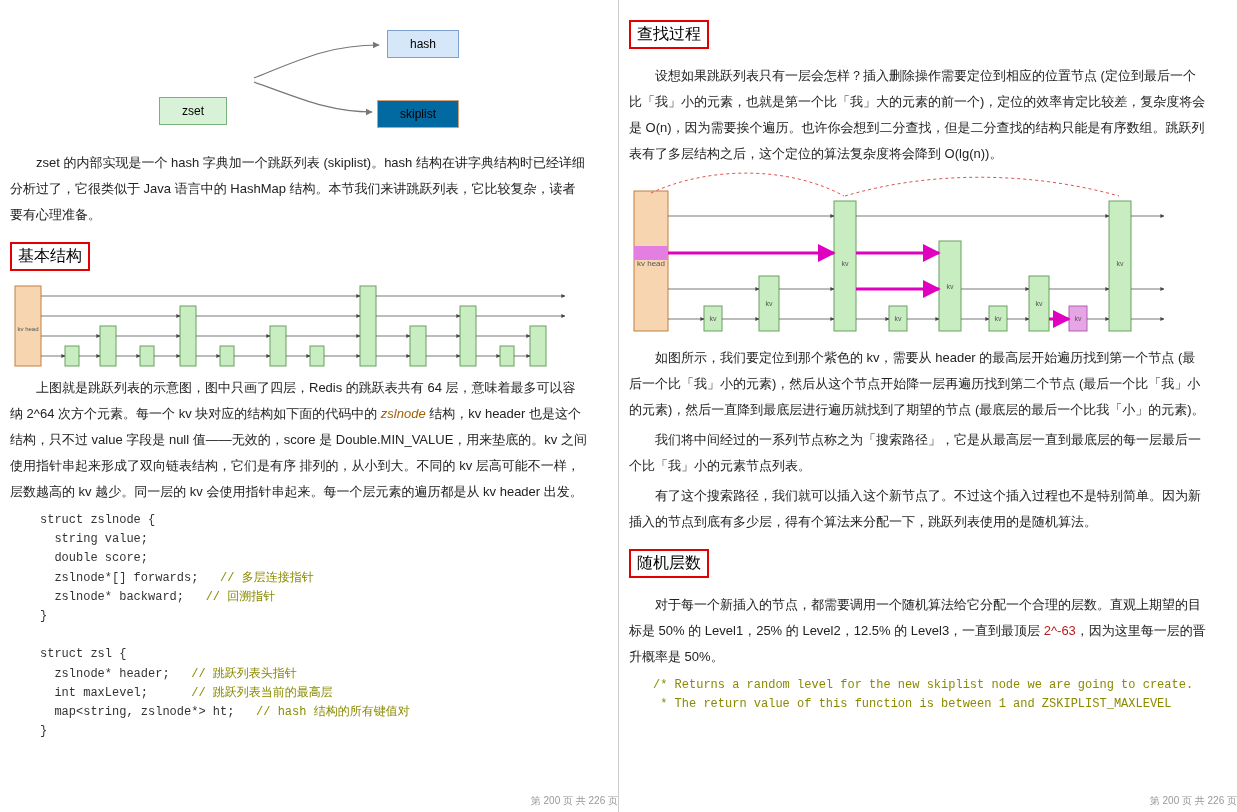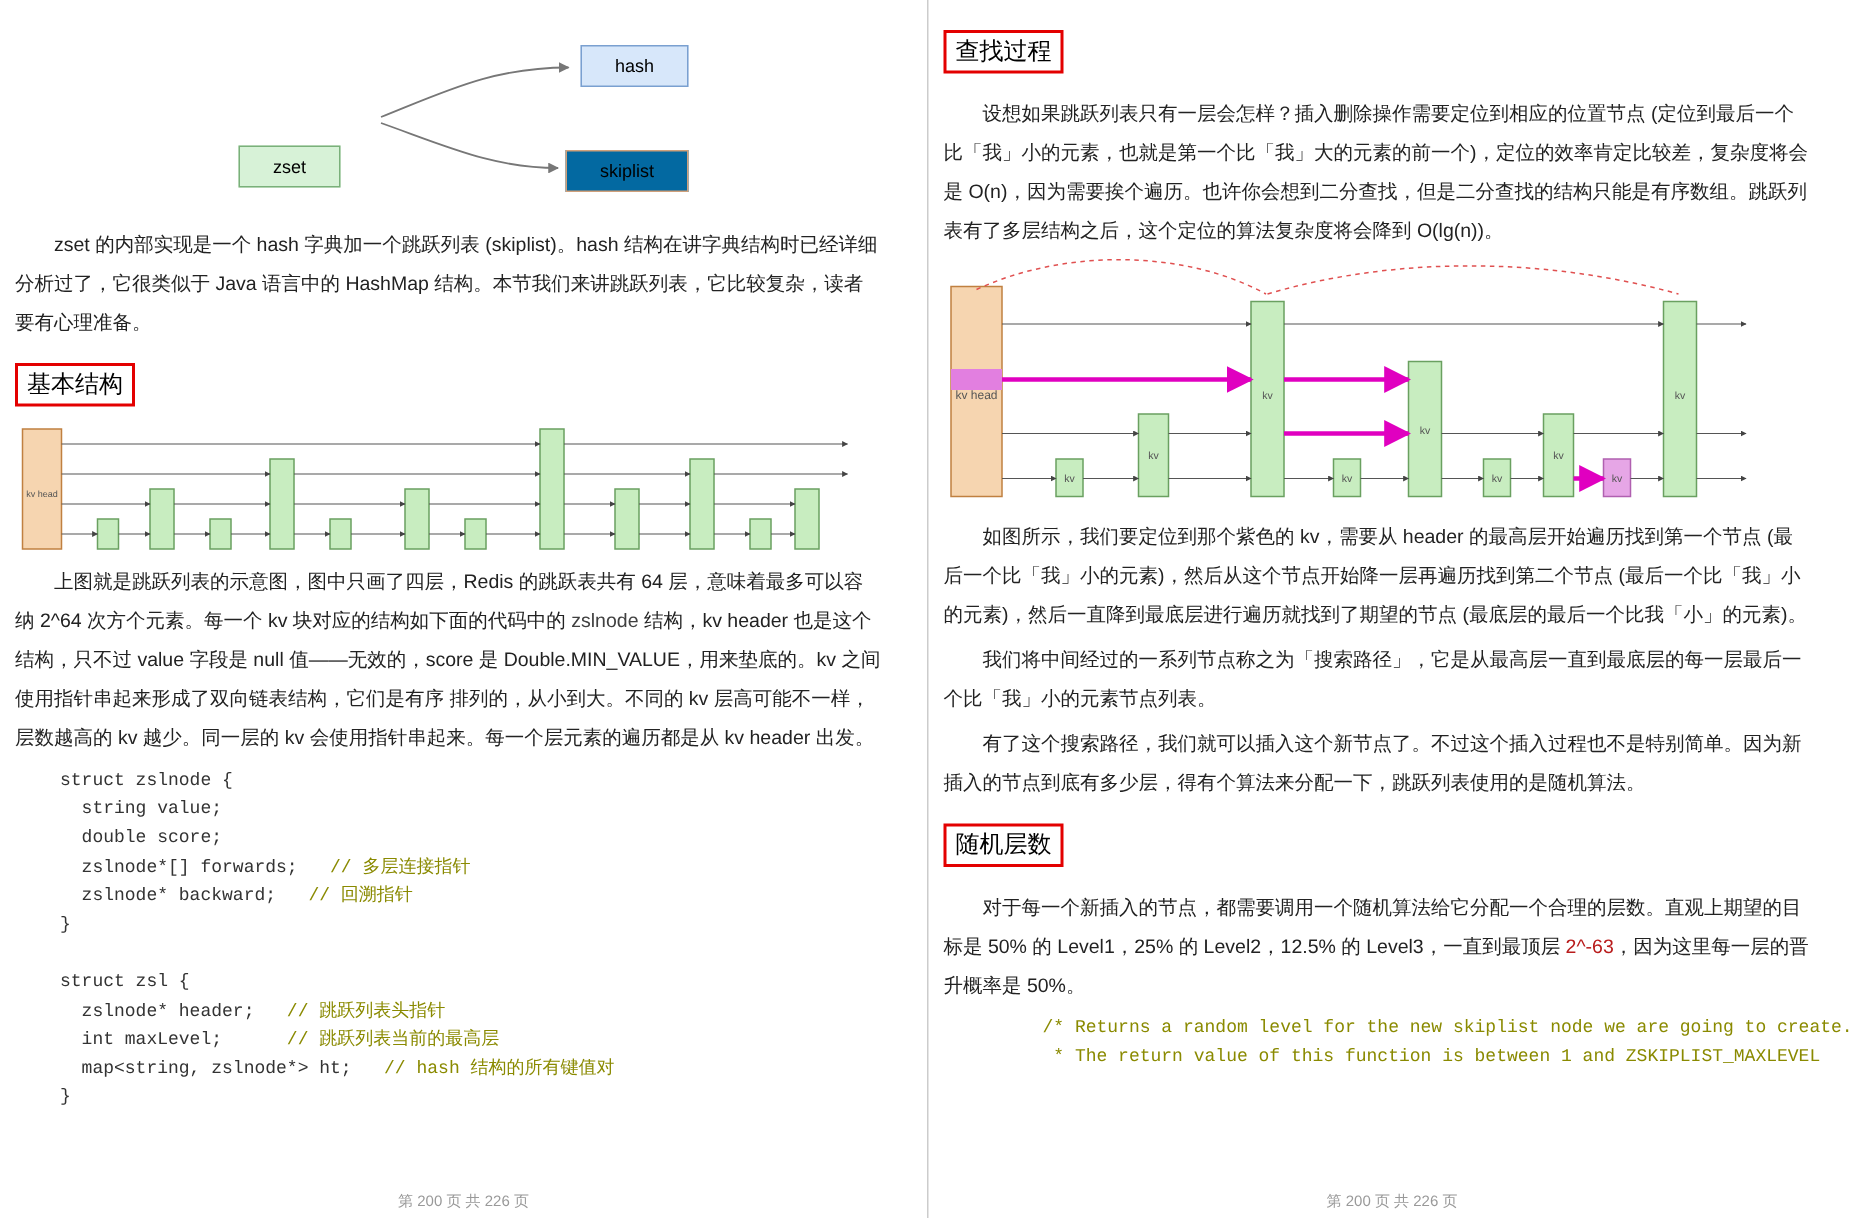--- a/index.html
+++ b/index.html
@@ -32,37 +32,37 @@
     font-size: 16px;
     margin: 10px 0;
   }
   .heading-inner-red { color: #000; }
   .para {
     line-height: 2;
     text-indent: 2em;
     margin: 4px 0;
     color: #222;
   }
-  .para .redish { color: #404040; }
+  .para .redish { color: #a16207; font-style: italic; }
   .para .red { color: #b91c1c; }
   .code-block {
     margin: 6px 0 6px 30px;
     font-family: Consolas, "Courier New", monospace;
     font-size: 12px;
     line-height: 1.6;
     white-space: pre;
     color: #333;
   }
   .code-block .cm { color: #8a8a00; }
   .footer {
     position: absolute;
     bottom: 4px;
     left: 0;
     right: 0;
-    text-align: center;
+    text-align: right;
     font-size: 10px;
     color: #999;
   }
   
   .zset-diagram {
     width: 380px;
     height: 120px;
     margin: 10px auto;
     position: relative;
   }
@@ -284,19 +284,19 @@
     <p class="para">有了这个搜索路径，我们就可以插入这个新节点了。不过这个插入过程也不是特别简单。因为新插入的节点到底有多少层，得有个算法来分配一下，跳跃列表使用的是随机算法。</p>
 
     <div class="heading-box">
       <span>随机层数</span>
     </div>
 
     <p class="para">
       <span>对于每一个新插入的节点，都需要调用一个随机算法给它分配一个合理的层数。直观上期望的目标是 50% 的 Level1，25% 的 Level2，12.5% 的 Level3，一直到最顶层 </span><span class="red">2^-63</span><span>，因为这里每一层的晋升概率是 50%。</span>
     </p>
 
-    <div class="code-block" style="color:#8a8a00;margin-left:66px"><span>/* Returns a random level for the new skiplist node we are going to create.</span>
+    <div class="code-block" style="color:#8a8a00;margin-left:24px"><span>/* Returns a random level for the new skiplist node we are going to create.</span>
 <span> * The return value of this function is between 1 and ZSKIPLIST_MAXLEVEL</span></div>
 
     <div class="footer">第 200 页 共 226 页</div>
   </div>
 
 </div>
 
 </body></html>

